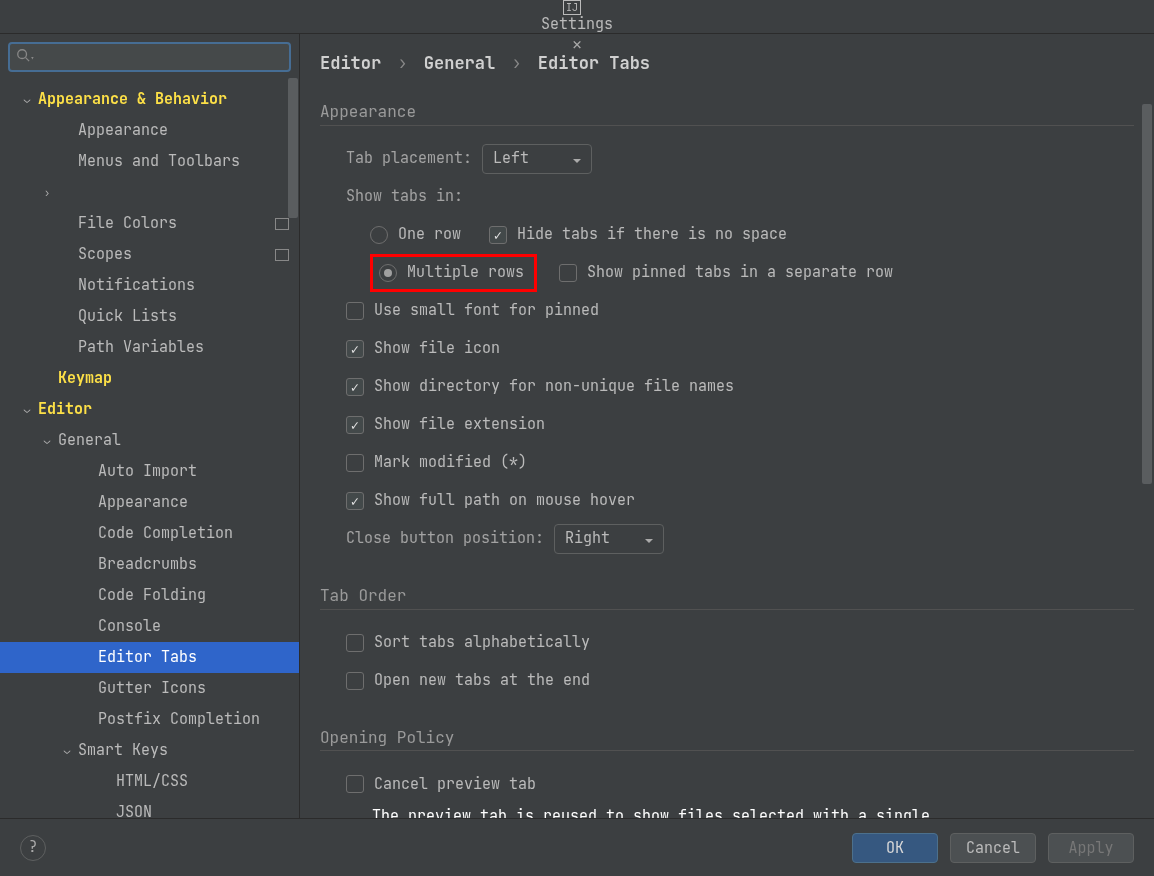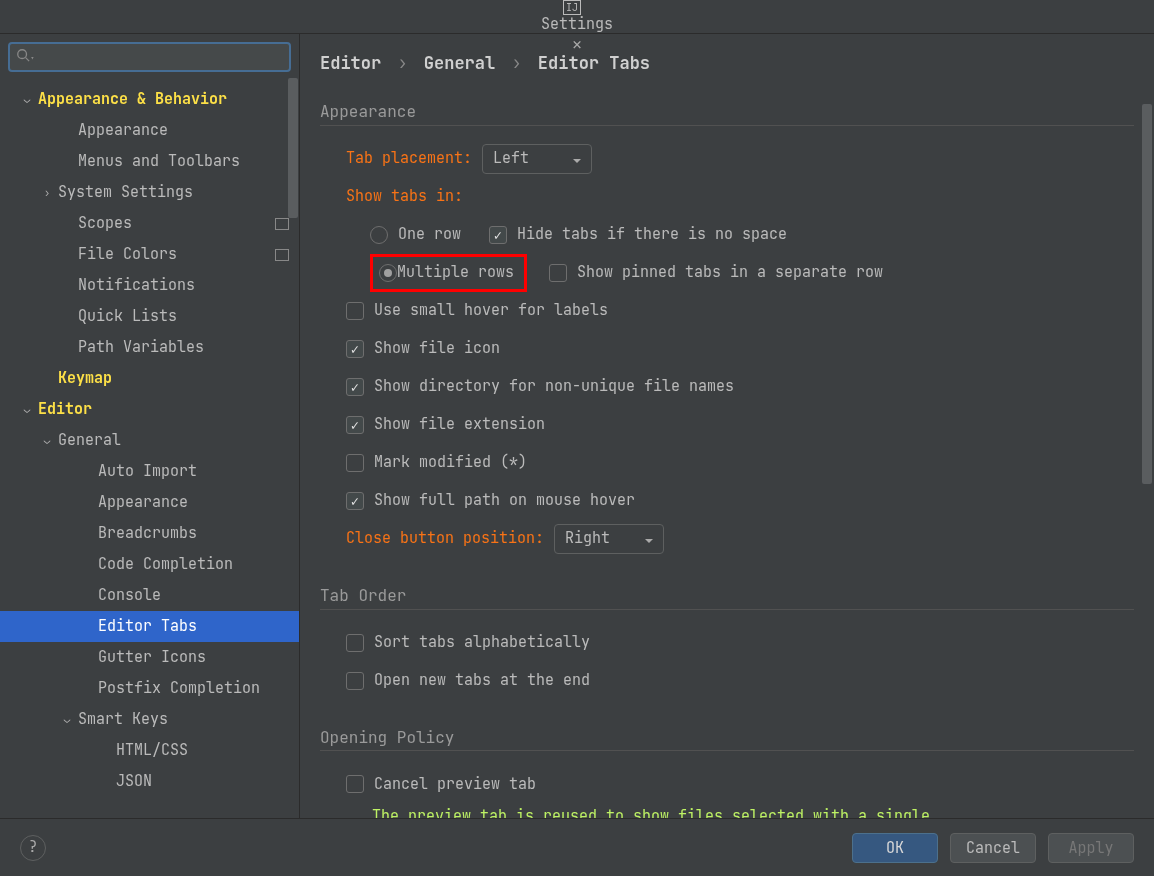--- a/index.html
+++ b/index.html
@@ -149,21 +149,21 @@
     padding-bottom: 2px;
     margin-right: 20px;
   }
   .form-area { padding-left: 26px; padding-top: 10px; }
   .form-row {
     display: flex;
     align-items: center;
     min-height: 38px;
     gap: 10px;
   }
-  .form-row .lbl { color: #f97316; }
+  .form-row .lbl { color: #a3a3a3; }
   .form-row.sublabel { padding-left: 0; }
   .radio-row, .check-row {
     display: flex;
     align-items: center;
     min-height: 38px;
     gap: 10px;
   }
   .indent-radio { padding-left: 24px; }
 
   .select {
@@ -214,24 +214,25 @@
     font-size: 14px;
   }
   .checkbox.checked { background: #43494a; }
   .checkbox.checked::after { content: "✓"; color: #ddd; }
 
   .highlight-box {
     border: 3px solid #ff0000;
     padding: 6px 10px 6px 6px;
     display: inline-flex;
     align-items: center;
+    gap: 10px;
   }
 
   .desc-text {
-    color: #bef264;
+    color: #ffffff;
     font-size: 15px;
     padding: 2px 55px 0 26px;
     line-height: 1.5;
   }
 
   
   .footer {
     height: 58px;
     border-top: 1px solid #2b2b2b;
     display: flex;
@@ -302,30 +303,29 @@
         <div class="tree-item ind-3">
           <span class="arrow"></span>
           <span class="label">Appearance</span>
         </div>
         <div class="tree-item ind-3">
           <span class="arrow"></span>
           <span class="label">Menus and Toolbars</span>
         </div>
         <div class="tree-item ind-2">
           <span class="arrow">›</span>
-          <span class="label">System Settings</span>
+        </div>
+        <div class="tree-item ind-3">
+          <span class="arrow"></span>
+          <span class="label">File Colors</span>
+          <span class="badge"></span>
         </div>
         <div class="tree-item ind-3">
           <span class="arrow"></span>
           <span class="label">Scopes</span>
-          <span class="badge"></span>
-        </div>
-        <div class="tree-item ind-3">
-          <span class="arrow"></span>
-          <span class="label">File Colors</span>
           <span class="badge"></span>
         </div>
         <div class="tree-item ind-3">
           <span class="arrow"></span>
           <span class="label">Notifications</span>
         </div>
         <div class="tree-item ind-3">
           <span class="arrow"></span>
           <span class="label">Quick Lists</span>
         </div>
@@ -348,25 +348,29 @@
         <div class="tree-item ind-4">
           <span class="arrow"></span>
           <span class="label">Auto Import</span>
         </div>
         <div class="tree-item ind-4">
           <span class="arrow"></span>
           <span class="label">Appearance</span>
         </div>
         <div class="tree-item ind-4">
           <span class="arrow"></span>
+          <span class="label">Code Completion</span>
+        </div>
+        <div class="tree-item ind-4">
+          <span class="arrow"></span>
           <span class="label">Breadcrumbs</span>
         </div>
         <div class="tree-item ind-4">
           <span class="arrow"></span>
-          <span class="label">Code Completion</span>
+          <span class="label">Code Folding</span>
         </div>
         <div class="tree-item ind-4">
           <span class="arrow"></span>
           <span class="label">Console</span>
         </div>
         <div class="tree-item ind-4 selected">
           <span class="arrow"></span>
           <span class="label">Editor Tabs</span>
         </div>
         <div class="tree-item ind-4">
@@ -435,21 +439,21 @@
           <span class="radio checked" id="radio-multiple-rows"></span>
           <span>Multiple rows</span>
         </span>
         <span style="width:2px"></span>
         <span class="checkbox" id="chk-show-pinned"></span>
         <span>Show pinned tabs in a separate row</span>
       </div>
 
       <div class="check-row">
         <span class="checkbox" id="chk-small-font"></span>
-        <span>Use small hover for labels</span>
+        <span>Use small font for pinned</span>
       </div>
       <div class="check-row">
         <span class="checkbox checked" id="chk-file-icon"></span>
         <span>Show file icon</span>
       </div>
       <div class="check-row">
         <span class="checkbox checked" id="chk-dir-nonunique"></span>
         <span>Show directory for non-unique file names</span>
       </div>
       <div class="check-row">

